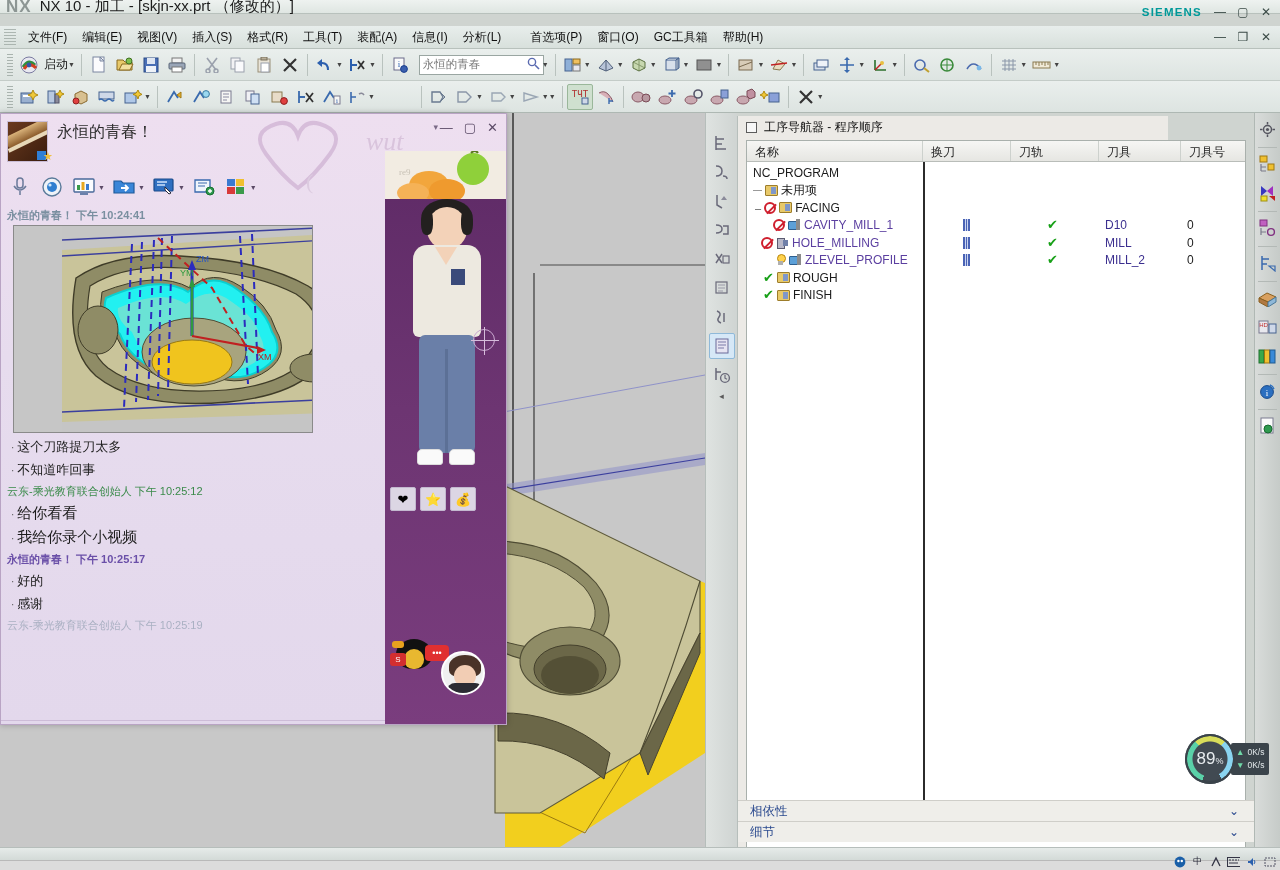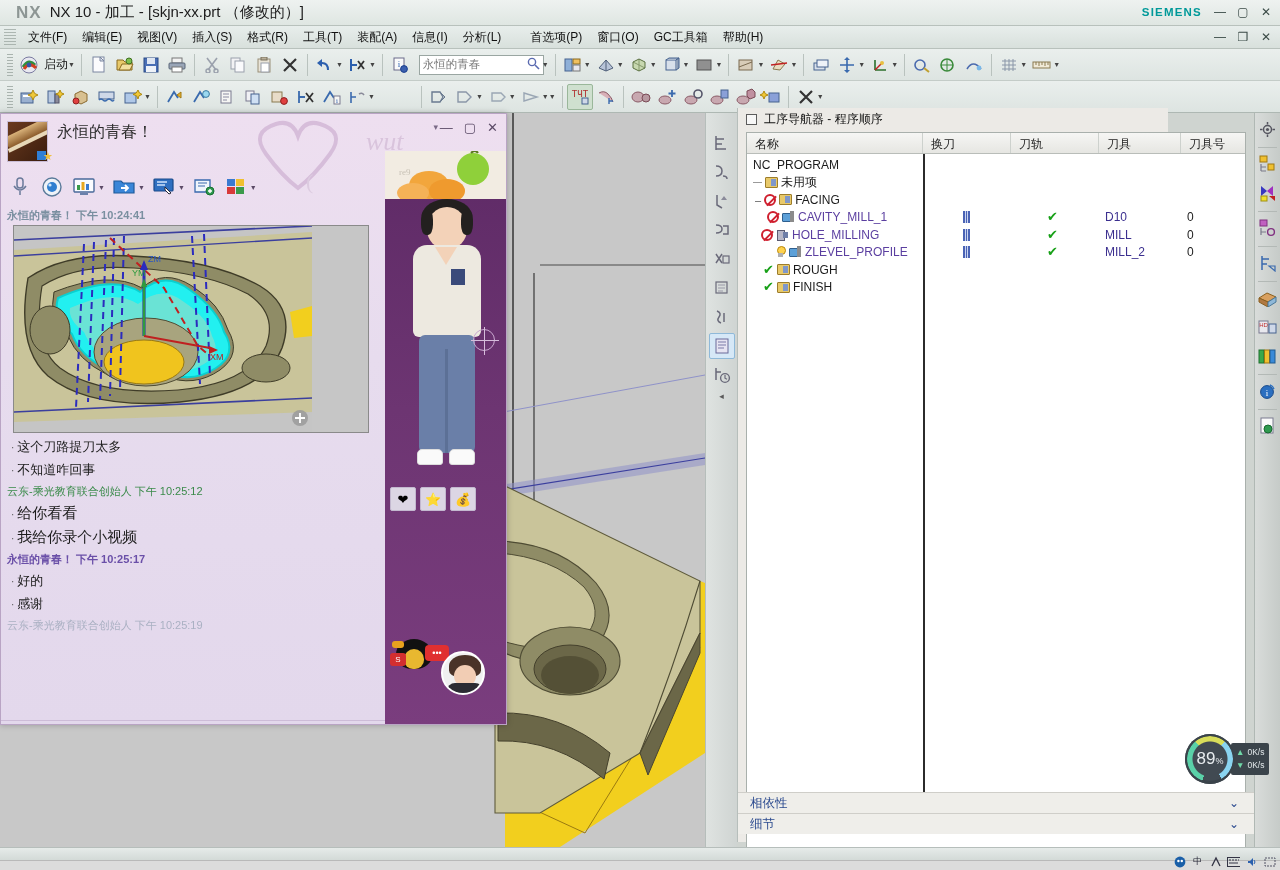--- a/index.html
+++ b/index.html
@@ -9,24 +9,24 @@
     font-size: 12px;
     background:#d6d3ce;
     position:relative;
   }
 
   
   #nx-window { position:absolute; left:0; top:0; width:1280px; height:860px; background:#cfd4d0; }
 
   
   #nx-titlebar {
-    position:absolute; left:0; top:0; width:1280px; height:26px;
+    position:absolute; left:0; top:0; width:1280px; height:14px;
     background:linear-gradient(#eef2f0,#dfe6e2);
     border-bottom:1px solid #b8c1bc;
-    display:flex; align-items:center; padding-left:16px;
+    display:flex; align-items:center; padding-left:6px;
   }
   #nx-logo { font-weight:bold; font-size:17px; color:#8d9694; letter-spacing:1px; padding-right:8px;}
   #nx-title-text { font-size:15px; color:#1c1c1c; }
   #siemens-brand { position:absolute; right:78px; top:6px; font-weight:bold; font-size:11.5px; color:#009999; letter-spacing:1.2px;}
   .wbtn { width:16px; height:14px; display:inline-flex; align-items:center; justify-content:center; color:#3a4a46; font-size:12px; cursor:default;}
   #nx-wctrl { position:absolute; right:6px; top:5px; display:flex; gap:7px; }
 
   
   #nx-menubar {
     position:absolute; left:0; top:26px; width:1280px; height:23px;
@@ -65,21 +65,21 @@
   #vp-ruler-left { position:absolute; left:0; top:0; width:6px; height:100%; background:#bfc4c2;}
 
   
   #vp-strip { position:absolute; left:705px; top:113px; width:32px; height:734px;
      background:linear-gradient(90deg,#dfe3e1,#cfd4d2); border-left:1px solid #b6bebb; }
   .vp-ic { width:26px; height:26px; margin:3px 3px 3px 3px; display:flex; align-items:center;
      justify-content:center; border:1px solid transparent; border-radius:2px; }
   .vp-ic.sel { border-color:#8fb9d9; background:#d6e8f7; }
 
   
-  #nav-panel { position:absolute; left:737px; top:108px; width:431px; height:734px; background:#eceae6;
+  #nav-panel { position:absolute; left:737px; top:116px; width:431px; height:734px; background:#eceae6;
      border-left:1px solid #b6bebb; }
   #nav-header { height:22px; display:flex; align-items:center; gap:7px; padding-left:8px; background:#eceae6;}
   .pin-box { width:11px; height:11px; border:1px solid #5c5c5c; background:#f7f7f7; }
   #nav-header-title { font-size:12px; color:#111; }
 
   #nav-table { position:absolute; left:8px; top:24px; width:500px; height:750px; background:#fff;
      border:1px solid #a9b0ac; border-bottom:none; }
   #nav-colhead { display:flex; height:21px; background:linear-gradient(#f6f6f4,#e6e6e2);
      border-bottom:1px solid #b9bdb9; }
   .nav-col { border-right:1px solid #cdd1cd; font-size:12px; color:#222; padding:3px 0 0 8px; overflow:hidden;}
@@ -180,22 +180,22 @@
   .qq-caret { font-size:7px; color:#5b4a66; margin-left:-3px; margin-right:2px;}
 
   #qq-msgs { position:absolute; left:0; top:92px; width:384px; height:512px; overflow:hidden;}
   .msg-head { font-size:11px; margin:2px 0 1px 6px; }
   .msg-head.me { color:#6a4fa8; font-weight:bold;}
   .msg-head.them { color:#3a8a4a; }
   .msg-head.faded { color:#7a8fa0; }
   .msg-line { font-size:13px; color:#1c1c1c; margin:5px 0 5px 10px; }
   .msg-line.big { font-size:15px; }
   .msg-dot { color:#555; margin-right:3px; font-size:10px; vertical-align:middle;}
-  #shot-img { margin:2px 0 4px 12px; width:356px; height:208px; border:1px solid #8a8a8a;
-     position:relative; overflow:hidden; background:#c6c6c6;}
+  #shot-img { margin:2px 0 4px 12px; width:300px; height:208px; border:1px solid #8a8a8a;
+     position:relative; overflow:hidden; background:#c6c6c6;padding-left:48px;}
 
   #qq-scrollchev { position:absolute; right:6px; top:470px; color:#7a6a86; font-size:13px;}
 
   #qq-inputtools { position:absolute; left:0; top:606px; width:384px; height:26px;
      border-top:1px solid #cdbcd8; display:flex; align-items:center; gap:4px; padding-left:5px;}
   .qq-it { width:20px; height:20px; display:flex; align-items:center; justify-content:center; font-size:13px; color:#3d3d3d;}
   #qq-history { position:absolute; right:10px; top:610px; display:flex; align-items:center; gap:3px;
      font-size:12px; color:#3a3a3a;}
 
   
@@ -792,21 +792,21 @@
           <span class="ic ic-folder"></span>
           <span class="item-label lbl-black">FACING</span>
         </div>
         <div class="nr-chg"></div>
         <div class="nr-path"></div>
         <div class="nr-tool"></div>
         <div class="nr-num"></div>
       </div>
 
       <div class="nav-row">
-        <div class="nr-name" style="padding-left:20px">
+        <div class="nr-name" style="padding-left:26px">
           <span class="ic ic-deny"></span>
           <span class="ic ic-mill"></span>
           <span class="item-label lbl-purple">CAVITY_MILL_1</span>
         </div>
         <div class="nr-chg">
           <span class="ic ic-chg"></span>
           </div>
         <div class="nr-path">
           <span class="ic-check">✔</span>
           </div>

